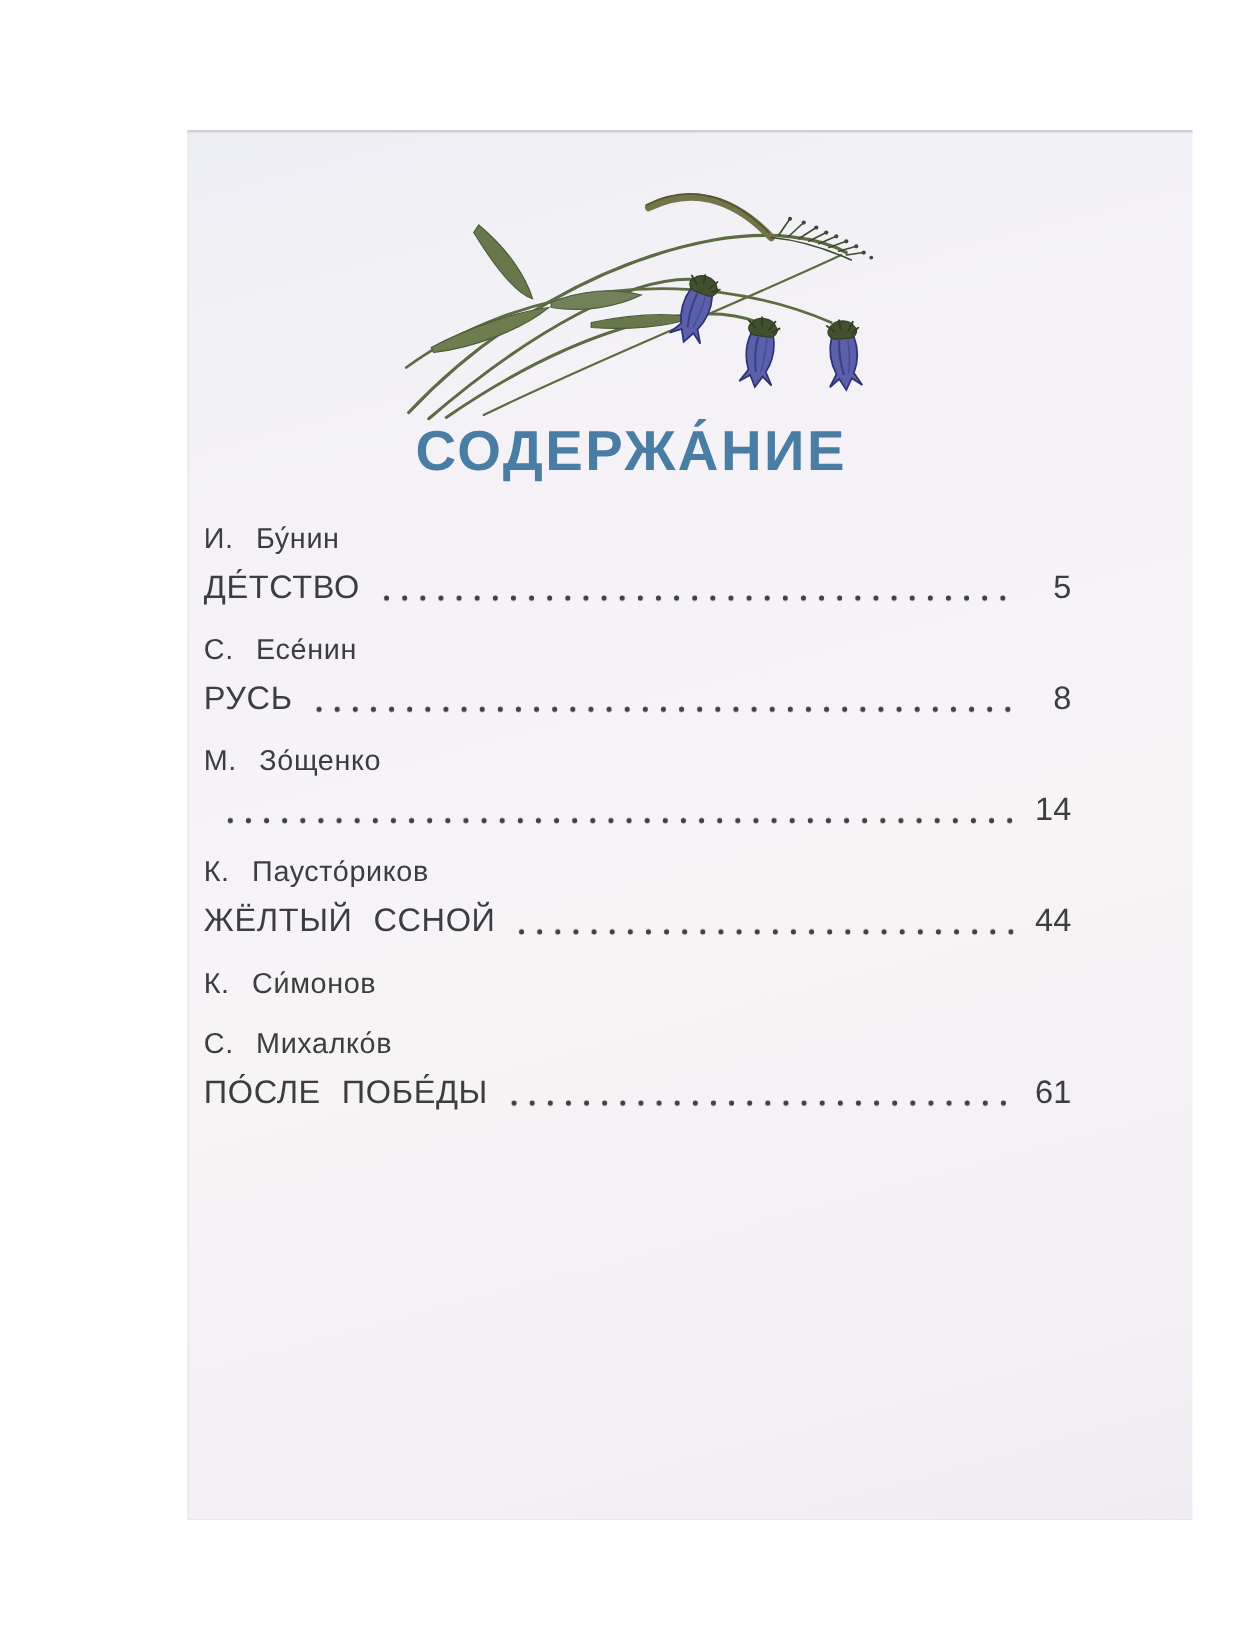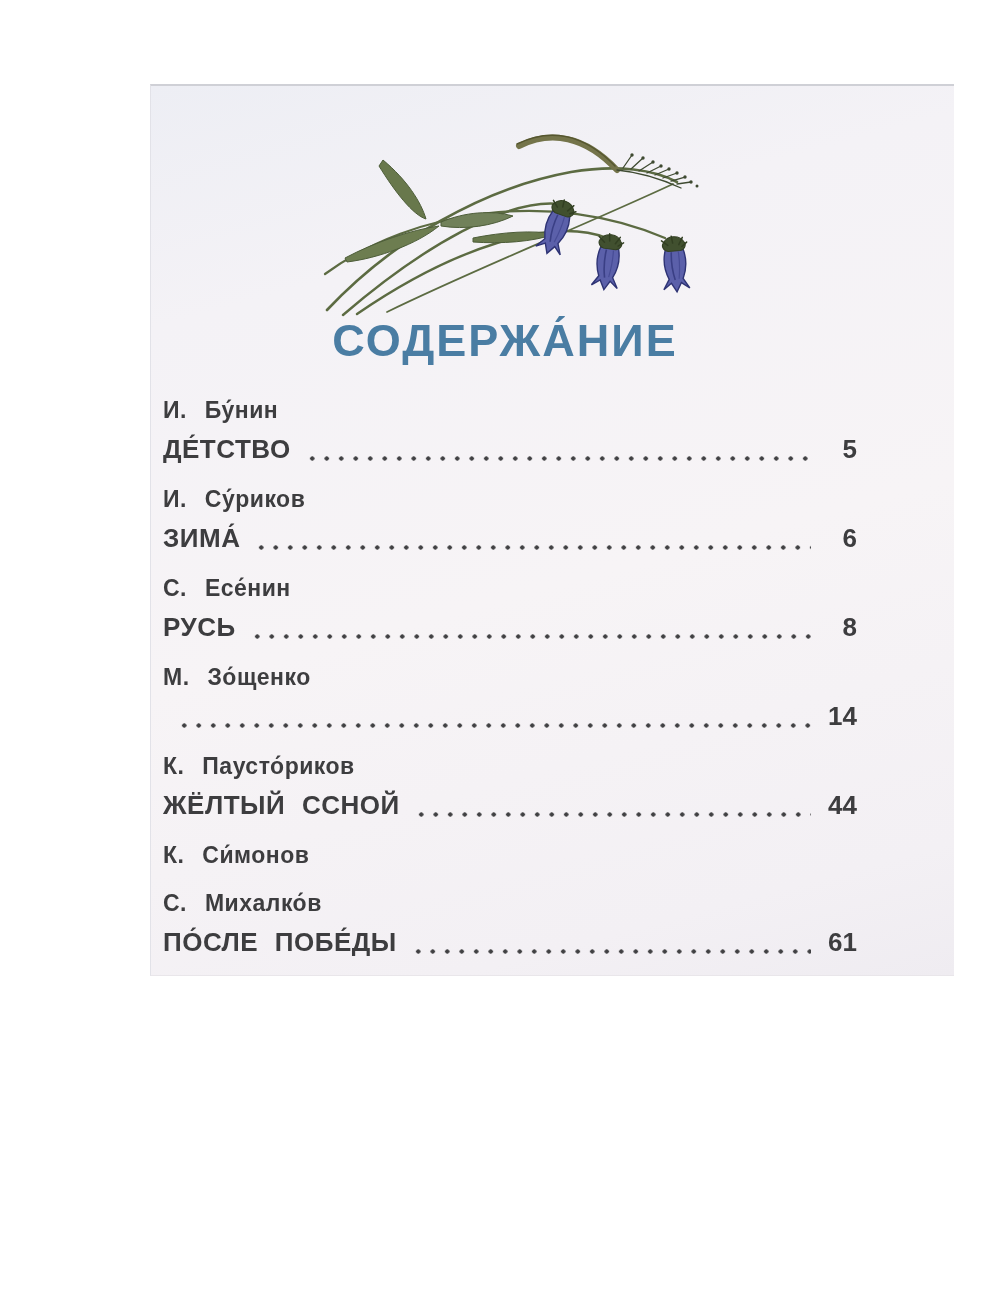--- a/index.html
+++ b/index.html
@@ -9,22 +9,22 @@
     height: 1300px;
     background: #ffffff;
     font-family: "Liberation Sans", sans-serif;
     overflow: hidden;
   }
   .stage { position: relative; width: 1000px; height: 1300px; background: #ffffff; }
 
   
   .book-page {
     position: absolute;
-    left: 150px; top: 84px;
-    width: 804px; height: 892px;
+    left: 150px; top: 104px;
+    width: 804px; height: 1112px;
     box-sizing: border-box;
     background: linear-gradient(165deg, #edeef4 0%, #f4f2f6 22%, #f7f4f6 55%, #f3f0f4 88%, #efecf1 100%);
     border-top: 2px solid #cfd0d6;
     border-left: 1px solid #e2e2e8;
     border-bottom: 1px solid #e9e6ea;
   }
 
   .illustration {
     position: absolute;
     left: 172px; top: 36px;
@@ -40,21 +40,20 @@
     font-weight: bold;
     letter-spacing: 2px;
     color: #4a7da3;
     white-space: nowrap;
   }
 
   .toc {
     position: absolute;
     left: 12px; top: 306px;
     width: 694px;
-    font-weight: bold;
   }
   .entry { margin-bottom: 11px; }
   .entry-author {
     font-size: 23px;
     line-height: 37px;
     color: #3d3d3f;
     word-spacing: 11px;
     letter-spacing: 0.5px;
   }
   .entry-title-row {
@@ -157,28 +156,20 @@
 
       <div class="entry">
         <div class="entry-author">И. Бу́нин</div>
         <div class="entry-title-row">
           <span class="entry-title">ДЕ́ТСТВО</span>
           <span class="leader"></span>
           <span class="entry-page">5</span>
         </div>
       </div>
 
-      <div class="entry">
-        <div class="entry-author">И. Су́риков</div>
-        <div class="entry-title-row">
-          <span class="entry-title">ЗИМА́</span>
-          <span class="leader"></span>
-          <span class="entry-page">6</span>
-        </div>
-      </div>
 
       <div class="entry">
         <div class="entry-author">С. Есе́нин</div>
         <div class="entry-title-row">
           <span class="entry-title">РУСЬ</span>
           <span class="leader"></span>
           <span class="entry-page">8</span>
         </div>
       </div>
 

